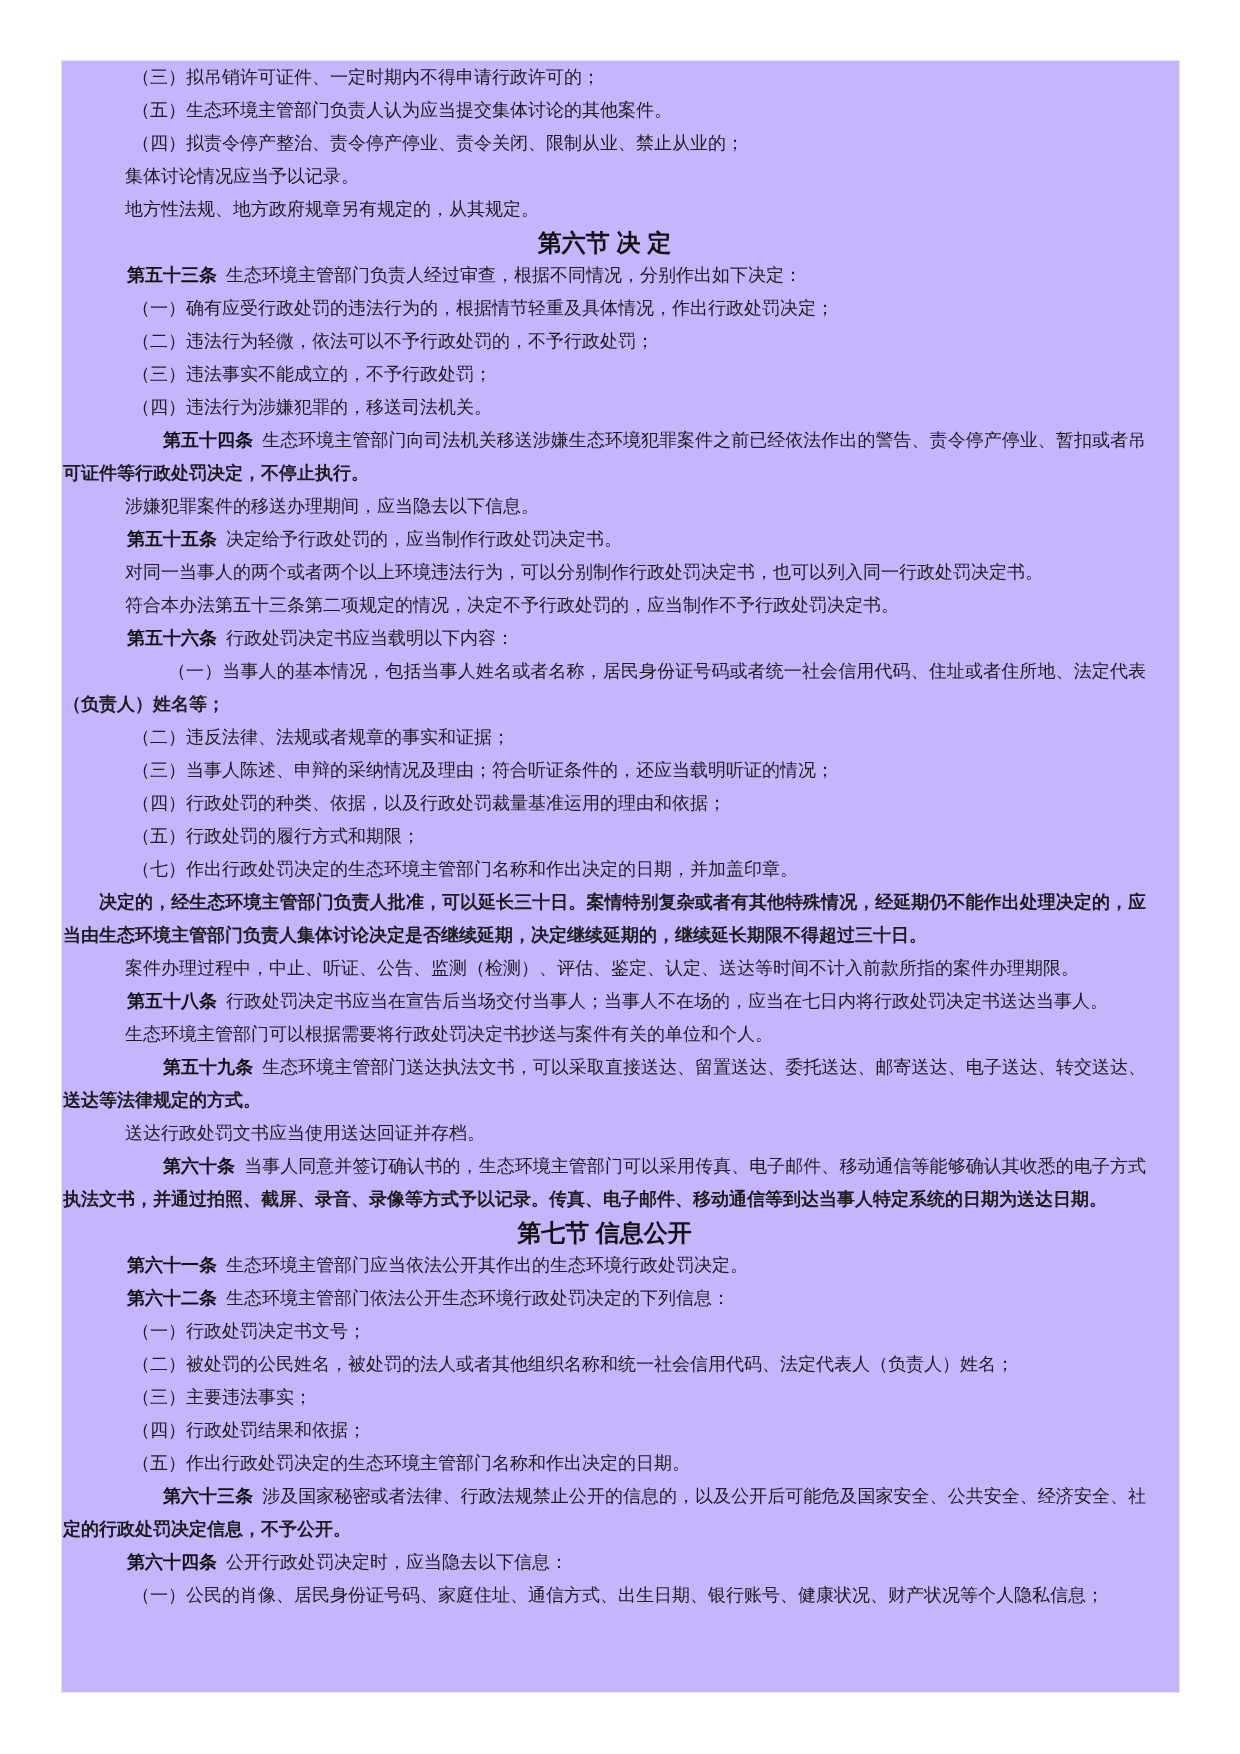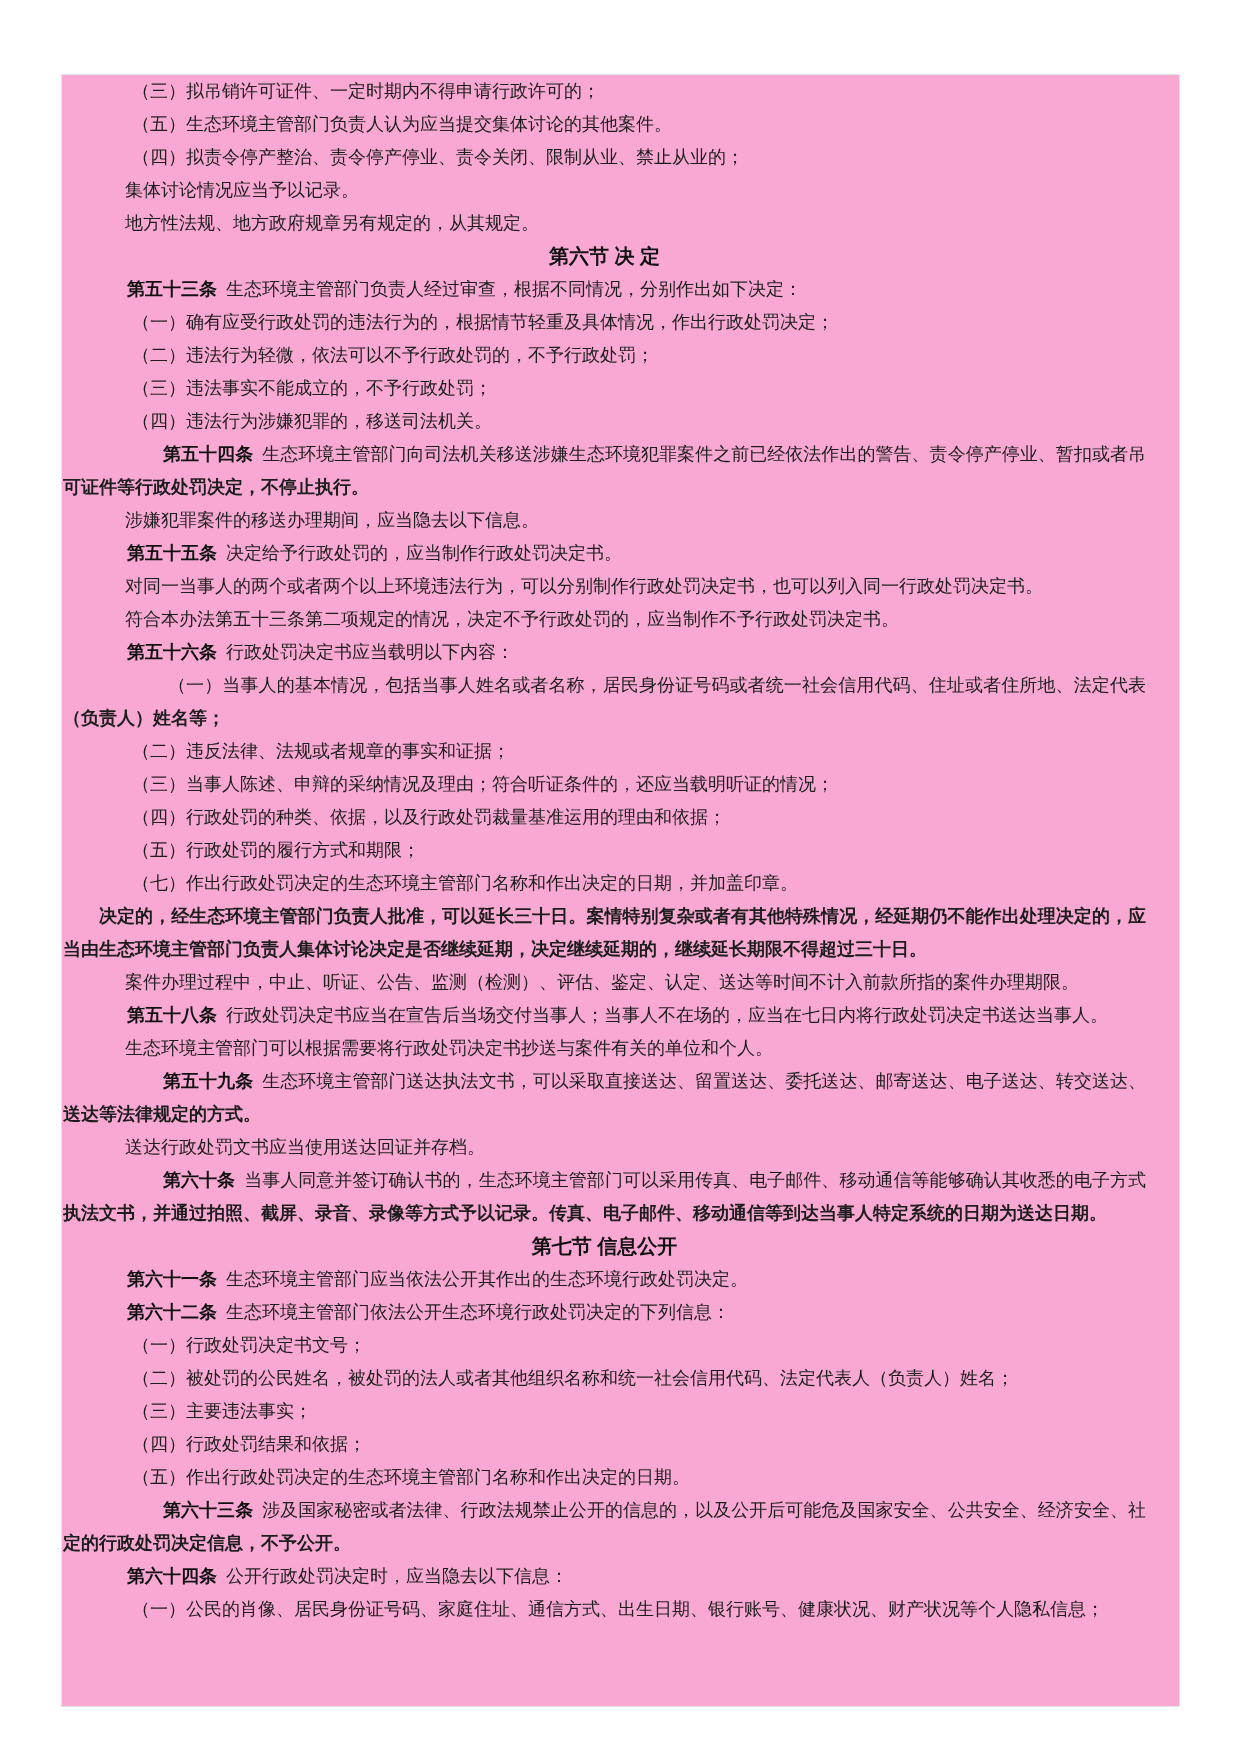--- a/index.html
+++ b/index.html
@@ -7,25 +7,25 @@
     padding: 0;
     background: #ffffff;
     width: 1240px;
     height: 1754px;
     position: relative;
     font-family: "Liberation Sans", sans-serif;
   }
   .doc-page {
     position: absolute;
     left: 61px;
-    top: 74px;
+    top: 60px;
     width: 1119px;
     height: 1633px;
     box-sizing: border-box;
-    background: #f9a8d4;
+    background: #c4b5fd;
     border: 1px solid #e4e4e4;
   }
   .doc-text {
     padding: 0 33px 0 1px;
     font-size: 18px;
     color: #1d1d1d;
     letter-spacing: 0;
   }
   .line {
     line-height: 33px;
@@ -41,21 +41,21 @@
   }
   .line.para { text-indent: 62px; }
   .line.article { text-indent: 64px; }
   .line.item { text-indent: 69px; }
   .line.cont { text-indent: 0; font-weight: bold; }
   .line.heading {
     text-indent: 0;
     text-align: center;
     text-align-last: center;
     font-weight: bold;
-    font-size: 20px;
+    font-size: 24px;
     color: #111111;
     white-space: normal;
   }
   .num {
     font-weight: bold;
     color: #111111;
     margin-right: 9px;
   }
 </style>
 </head>

